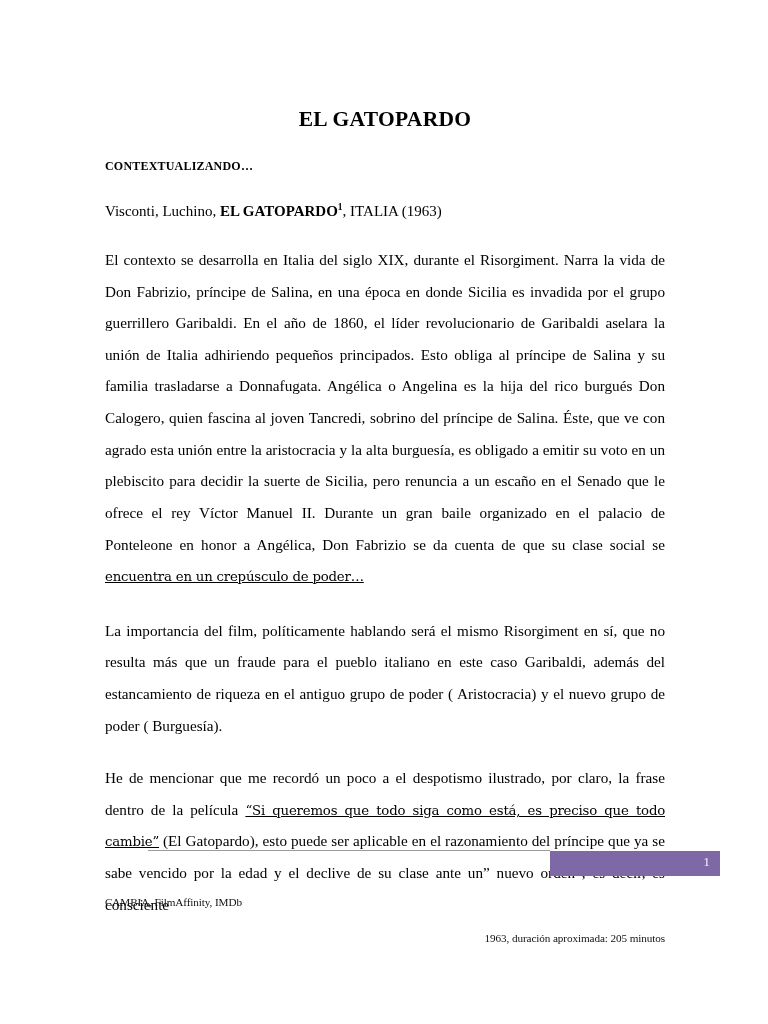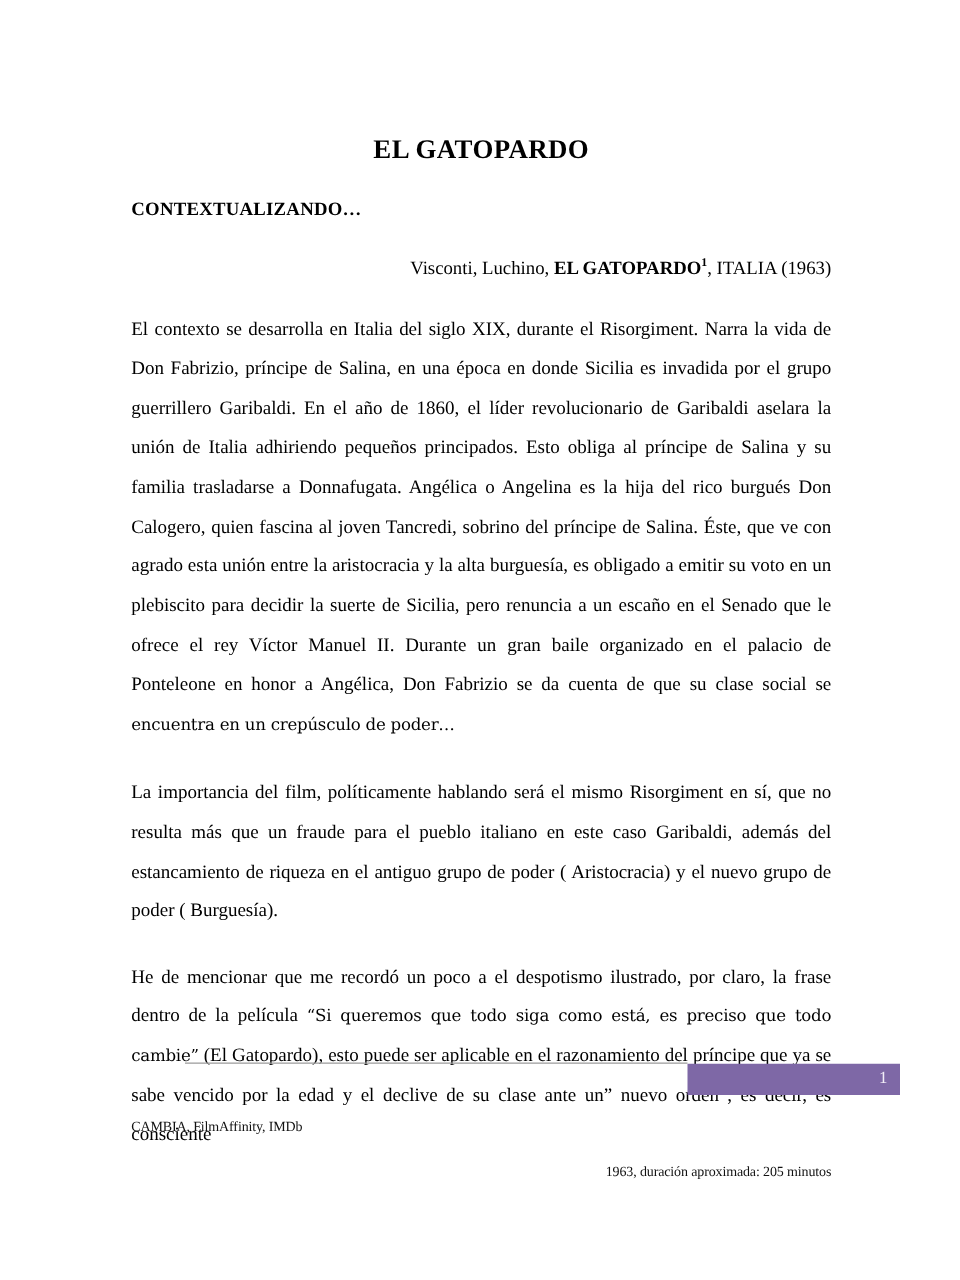--- a/index.html
+++ b/index.html
@@ -40,40 +40,39 @@
     font-size: 21.5px;
     font-weight: bold;
     letter-spacing: 0.3px;
     margin: 0;
     padding-top: 88px;
     line-height: 1.1;
   }
 
   
   .section-heading {
-    font-size: 15px;
+    font-size: 12px;
     font-weight: bold;
     letter-spacing: 0.2px;
     margin: 0;
     line-height: 1.2;
   }
   .heading-contextualizando {
     padding-top: 27px;
   }
   .heading-hacemos {
     padding-top: 30px;
   }
 
   
   .credit-line {
     font-size: 15px;
     line-height: 1.2;
     padding-top: 29px;
     margin: 0;
-    text-align: right;
   }
   .credit-line .bold {
     font-weight: bold;
   }
   sup.fn-ref {
     font-size: 9.5px;
     vertical-align: super;
     line-height: 0;
     font-weight: bold;
   }
@@ -91,20 +90,21 @@
   .par-2 { padding-top: 23px; font-family: Liberation Serif, serif; }
   .par-3 { padding-top: 21px; }
 
   .italic { }
 
   
   .alt-face {
     font-family: "DejaVu Serif", "Liberation Serif", serif;
     font-size: 13.3px;
     letter-spacing: -0.2px;
+    text-decoration: underline;
   }
 
   
   .footnote-rule {
     position: absolute;
     left: 148px;
     top: 830px;
     width: 402px;
     height: 0;
     border-top: 1px solid #9b9b9b;

